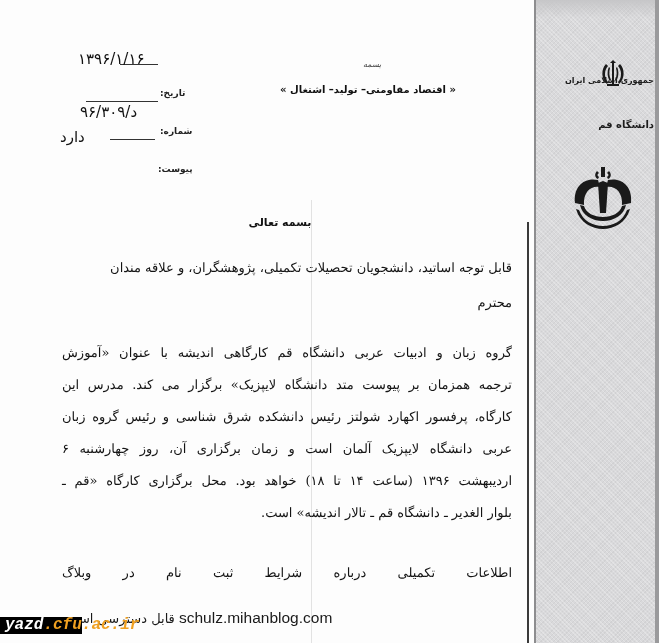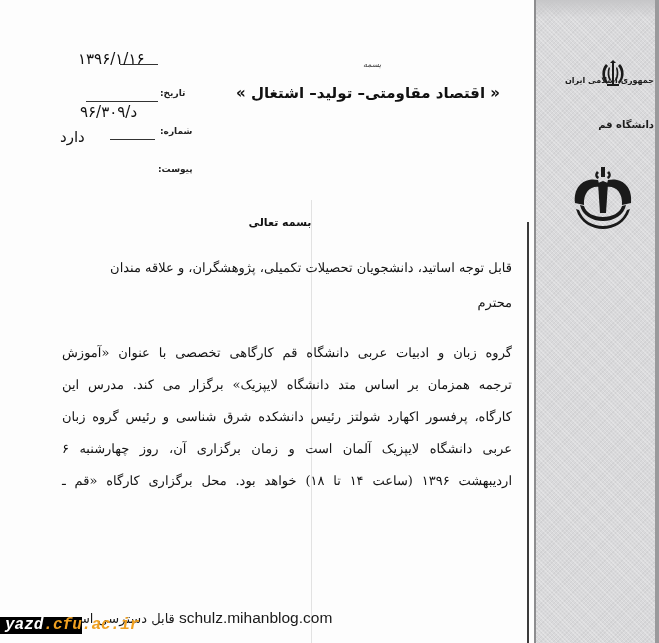--- a/index.html
+++ b/index.html
@@ -43,21 +43,21 @@
     .uni-logo {
       position: absolute; left: 570px; top: 165px; width: 66px; height: 66px;
     }
 
     
     .besmeh-small {
       position: absolute; left: 363px; top: 60px; font-size: 8px; font-style: italic; color: #444;
     }
     .motto {
       position: absolute; left: 218px; top: 84px; width: 300px;
-      direction: rtl; text-align: center; font-size: 15px; font-weight: bold; color: #111;
+      direction: rtl; text-align: center; font-size: 10px; font-weight: bold; color: #111;
     }
 
     
     .meta { position: absolute; direction: rtl; font-size: 9px; font-weight: bold; color: #222; margin-top: 32px; }
     .meta-value {
       position: absolute; direction: rtl; font-family: "DejaVu Sans", sans-serif;
       font-size: 15px; color: #111; letter-spacing: 0.5px;
     }
     .meta-line { position: absolute; height: 1px; background: #333; }
 
@@ -138,26 +138,28 @@
 
   <div class="meta" style="left:158px; top:132px;">پیوست:</div>
   <div class="meta-line" style="left:110px; top:139px; width:45px;"></div>
   <div class="meta-value" style="left:60px; top:128px;">دارد</div>
 
   <div class="bismillah">بسمه تعالی</div>
 
   <div class="para" style="top:295px;">محترم</div>
   <div class="para" style="top:260px;">قابل توجه اساتید، دانشجویان تحصیلات تکمیلی، پژوهشگران، و علاقه مندان</div>
 
-  <div class="para justify" style="top:345px;">گروه زبان و ادبیات عربی دانشگاه قم کارگاهی تخصصی با عنوان «آموزش</div>
-  <div class="para justify" style="top:377px;">ترجمه همزمان بر اساس متد دانشگاه لایپزیک» برگزار می کند. مدرس این</div>
+  <div class="para justify" style="top:345px;">گروه زبان و ادبیات عربی دانشگاه قم کارگاهی اندیشه با عنوان «آموزش</div>
+  <div class="para justify" style="top:377px;">ترجمه همزمان بر پیوست متد دانشگاه لایپزیک» برگزار می کند. مدرس این</div>
   <div class="para justify" style="top:409px;">کارگاه، پرفسور اکهارد شولتز رئیس دانشکده شرق شناسی و رئیس گروه زبان</div>
   <div class="para justify" style="top:441px;">عربی دانشگاه لایپزیک آلمان است و زمان برگزاری آن، روز چهارشنبه ۶</div>
   <div class="para justify" style="top:473px;">اردیبهشت ۱۳۹۶ (ساعت ۱۴ تا ۱۸) خواهد بود. محل برگزاری کارگاه «قم ـ</div>
+  <div class="para" style="top:505px;">بلوار الغدیر ـ دانشگاه قم ـ تالار اندیشه» است.</div>
 
+  <div class="para justify" style="top:565px; word-spacing:18px;">اطلاعات تکمیلی درباره شرایط ثبت نام در وبلاگ</div>
   <div class="url-line">
     <span class="url">schulz.mihanblog.com</span>
     <span>قابل دسترسی است.</span>
   </div>
 
   <div class="watermark">
     <span class="wm-a">yazd</span><span class="wm-b">.cfu.ac.ir</span>
   </div>
 </div>
 

